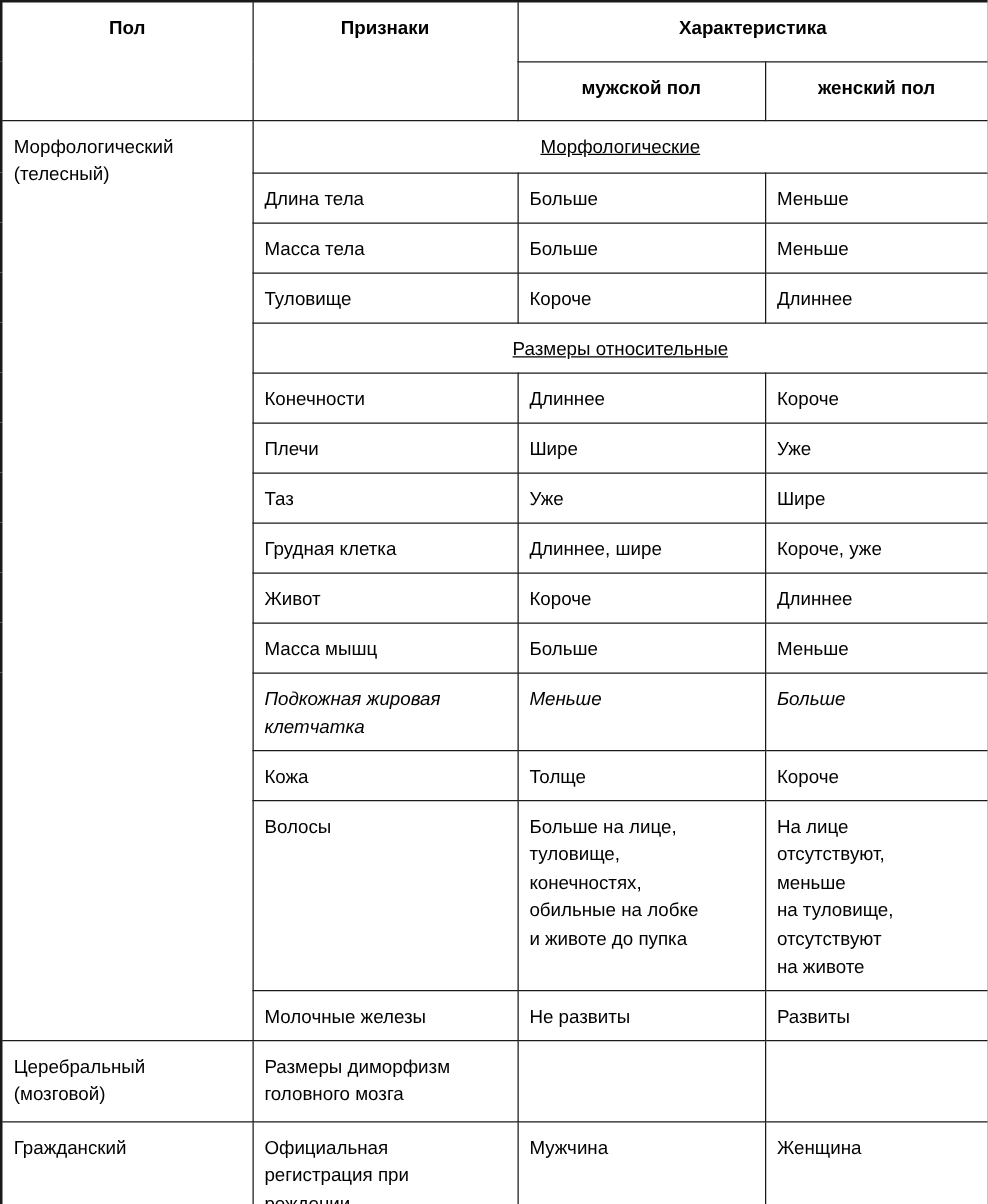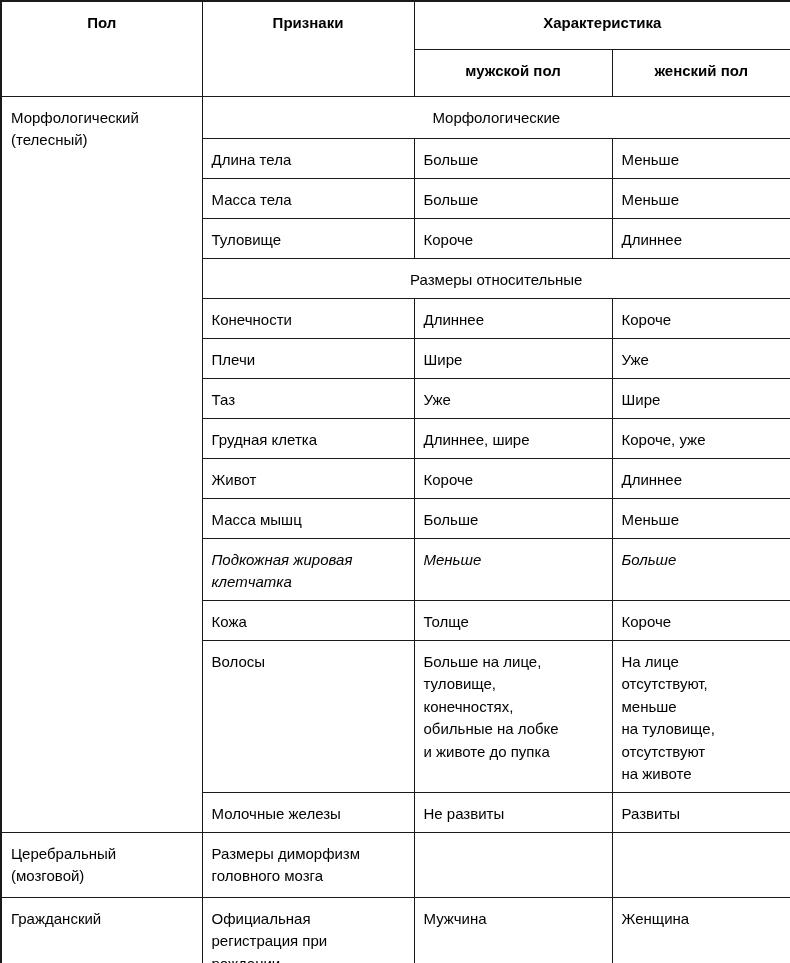--- a/index.html
+++ b/index.html
@@ -27,20 +27,21 @@
     line-height: 1.5;
     overflow: hidden;
   }
   td.head {
     font-weight: bold;
     text-align: center;
     padding-top: 14px;
   }
   td.subhead {
     text-align: center;
+    text-decoration: underline;
   }
   
   tr.r-h1  { height: 48px; }
   tr.r-h2  { height: 47px; }
   tr.r-sub1{ height: 42px; }
   tr.r-std { height: 40px; padding-left: 24px; }
   tr.r-fat { height: 60px; font-style: italic; }
   tr.r-hair{ height: 140px; margin-top: 48px; }
   tr.r-cer { height: 65px; }
   tr.r-civ { height: 78px; }

